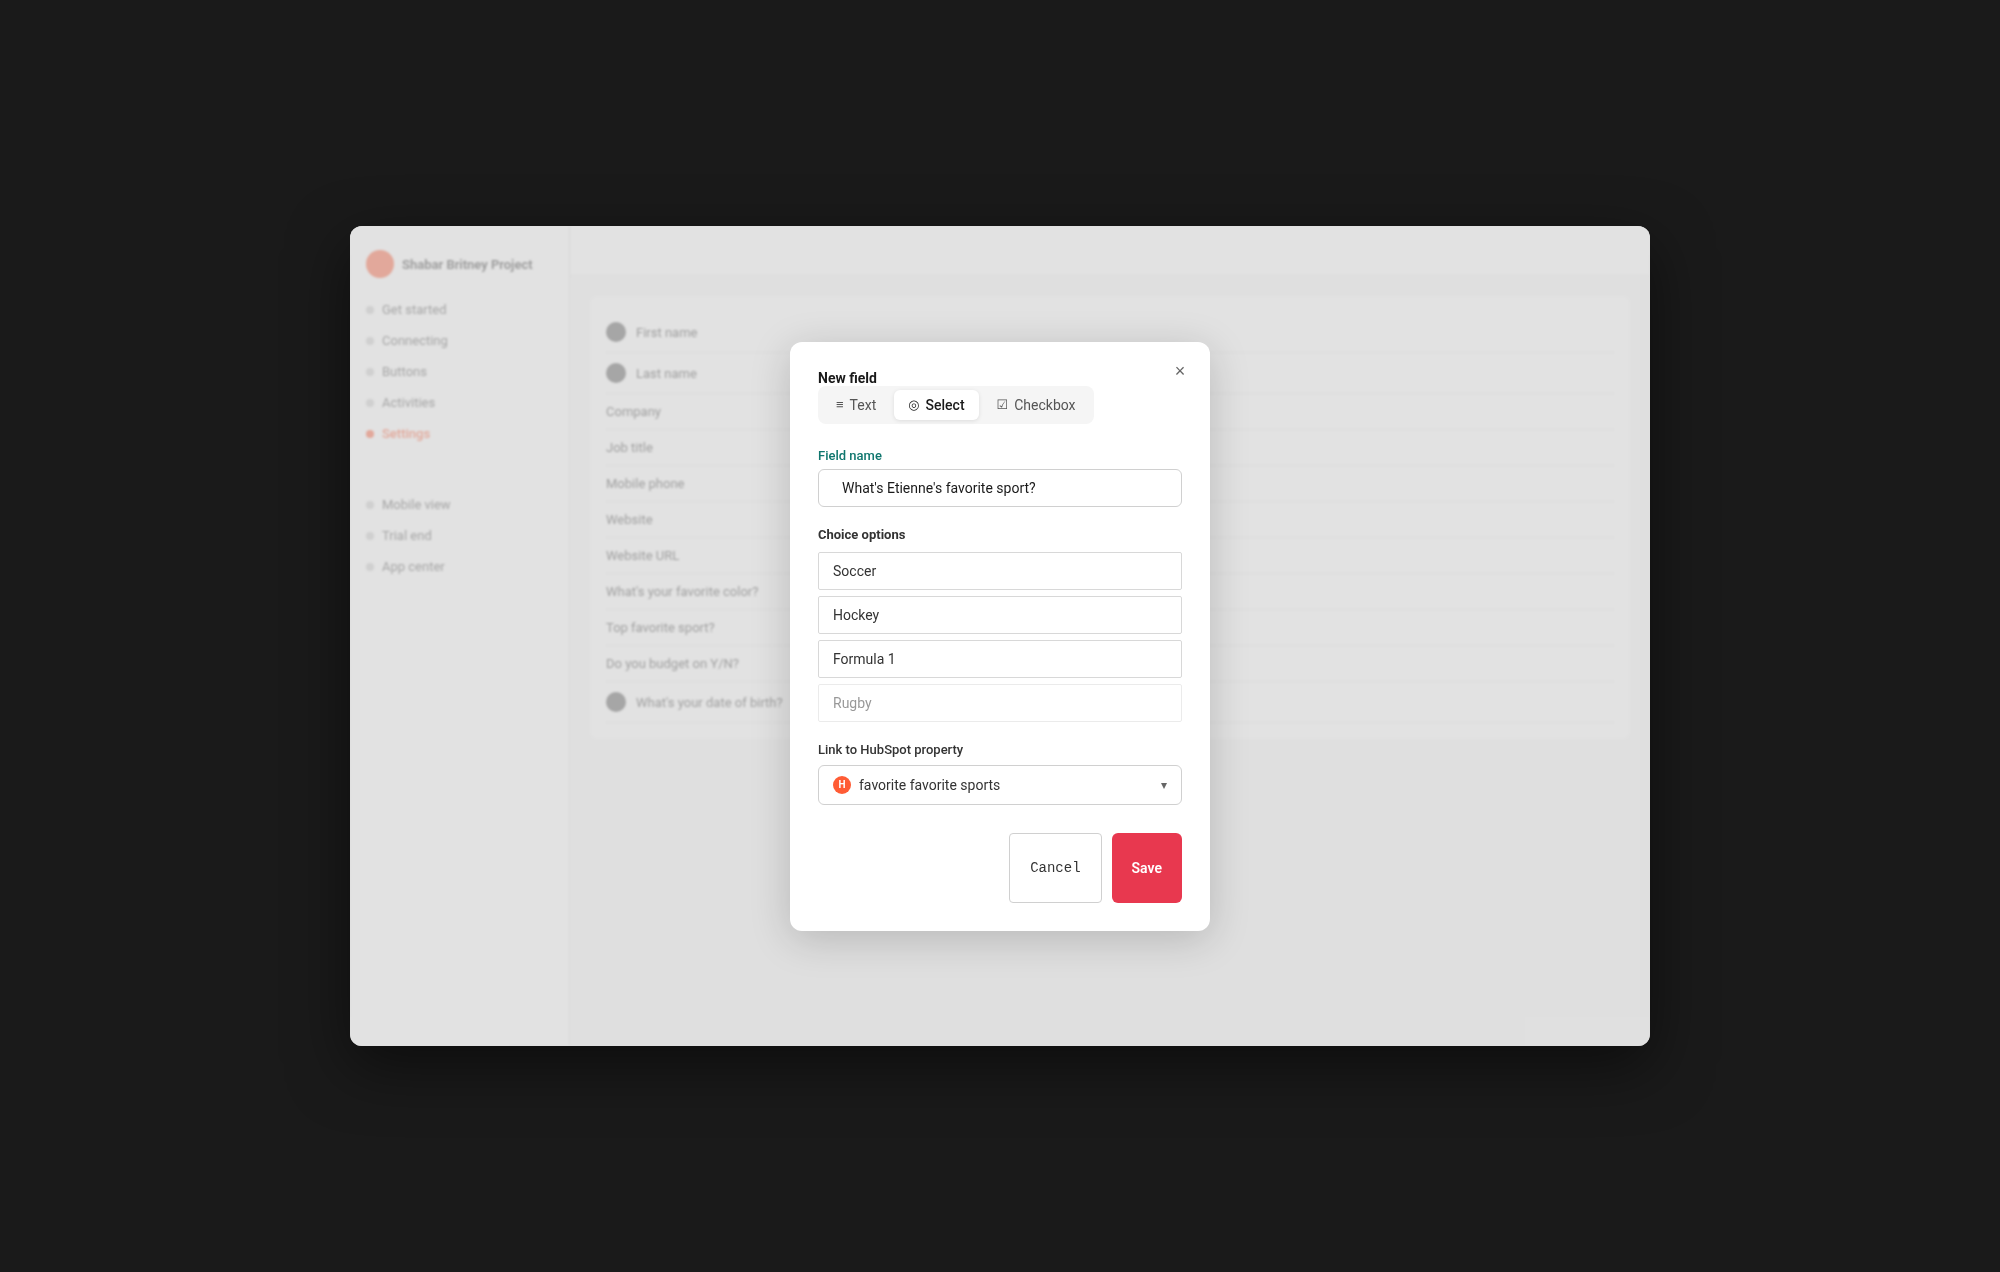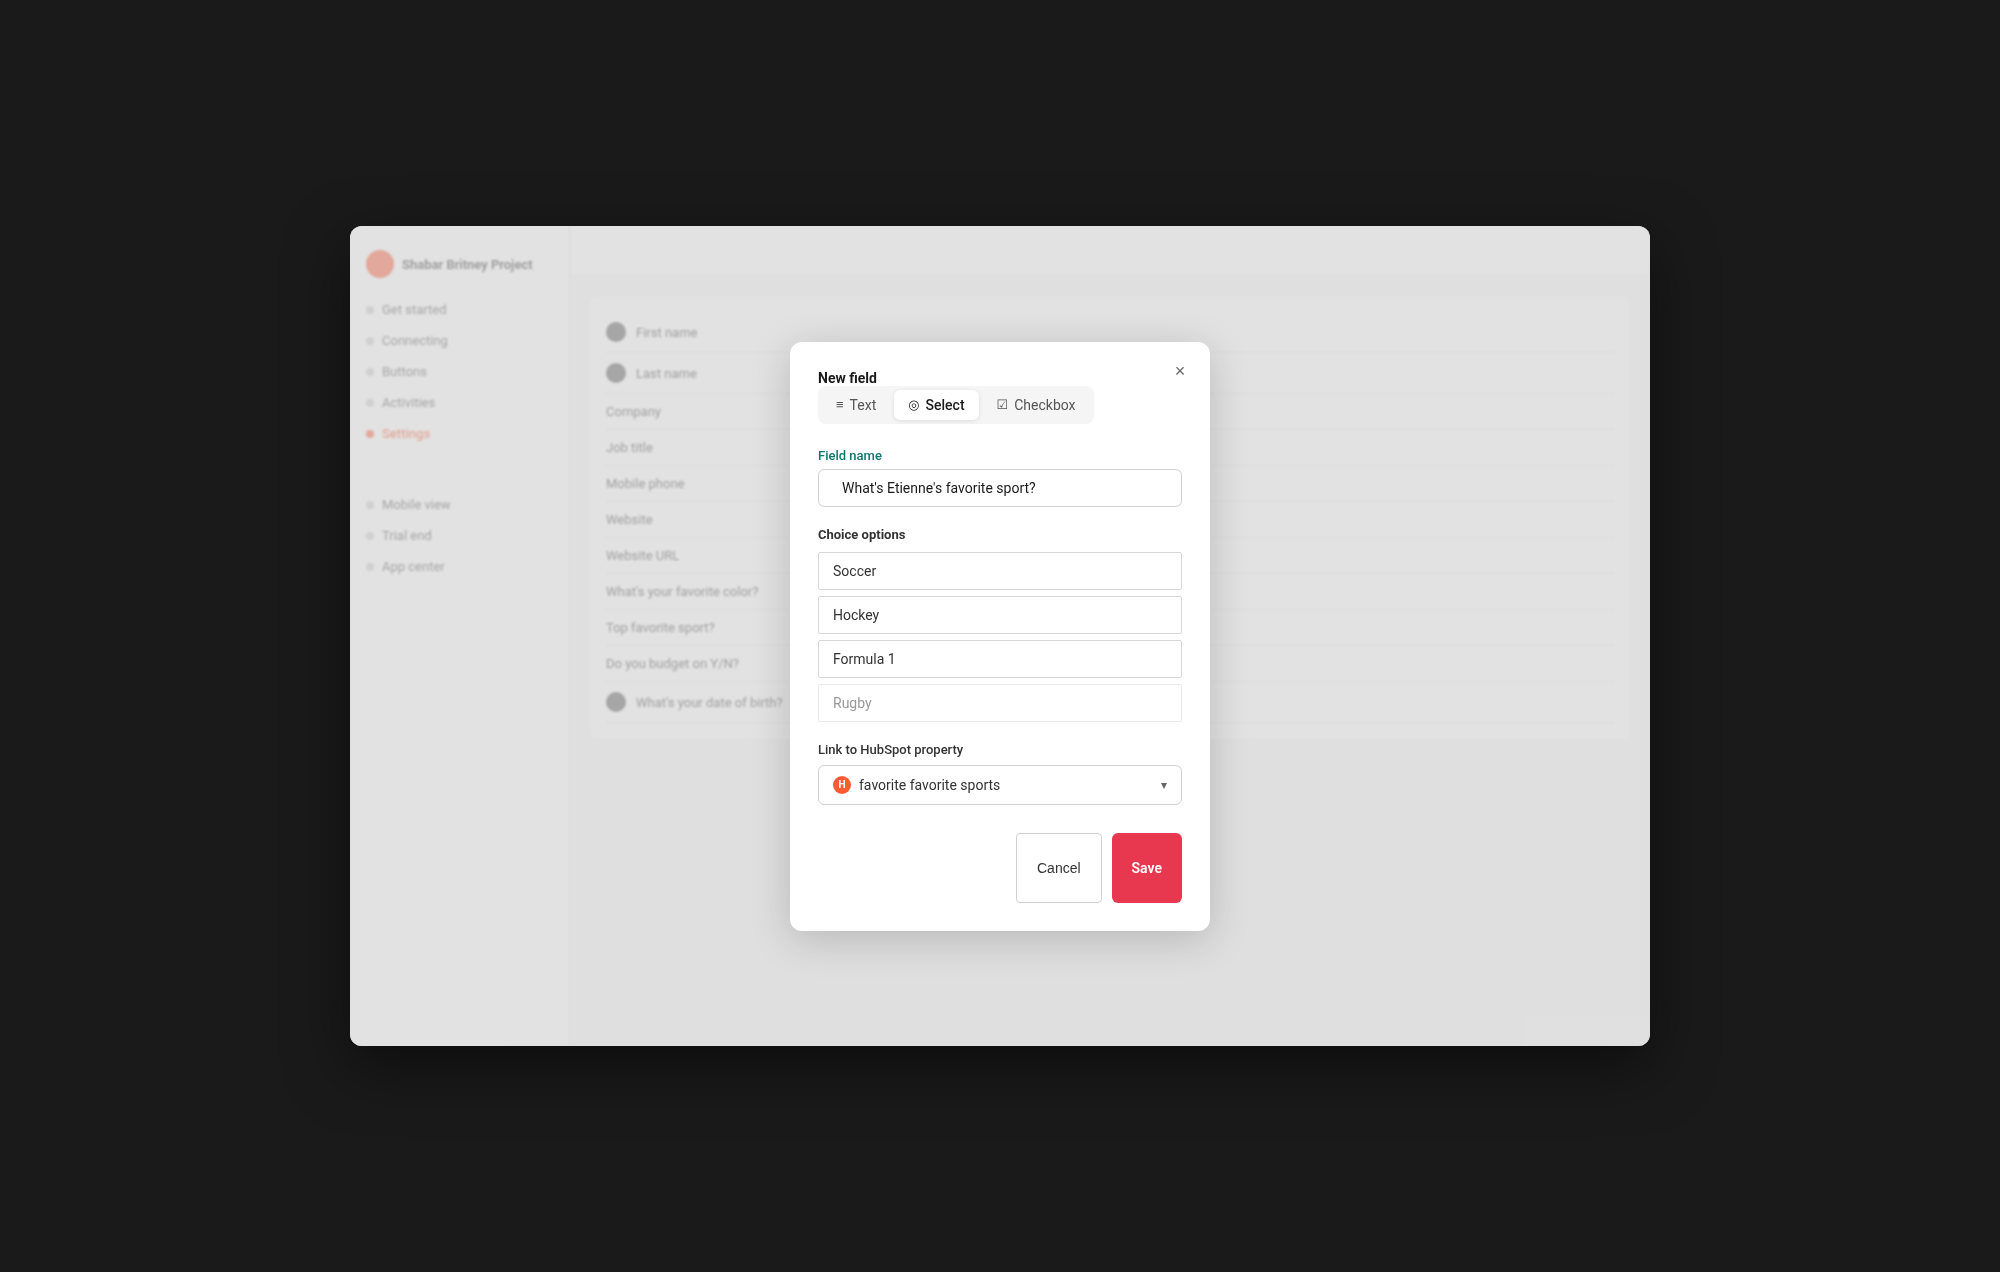--- a/index.html
+++ b/index.html
@@ -306,21 +306,21 @@
     }
 
     .btn-cancel {
       padding: 26px 20px;
       border: 1.5px solid #d0d0d0;
       border-radius: 4px;
       background: #fff;
       font-size: 14px;
       color: #333;
       cursor: pointer;
-      font-family: Liberation Sans, sans-serif;
+      font-family: Liberation Mono, monospace;
       font-weight: 500;
     }
 
     .btn-save {
       padding: 0 20px;
       border: none;
       border-radius: 6px;
       background: #e8384f;
       font-size: 14px;
       color: #fff;

